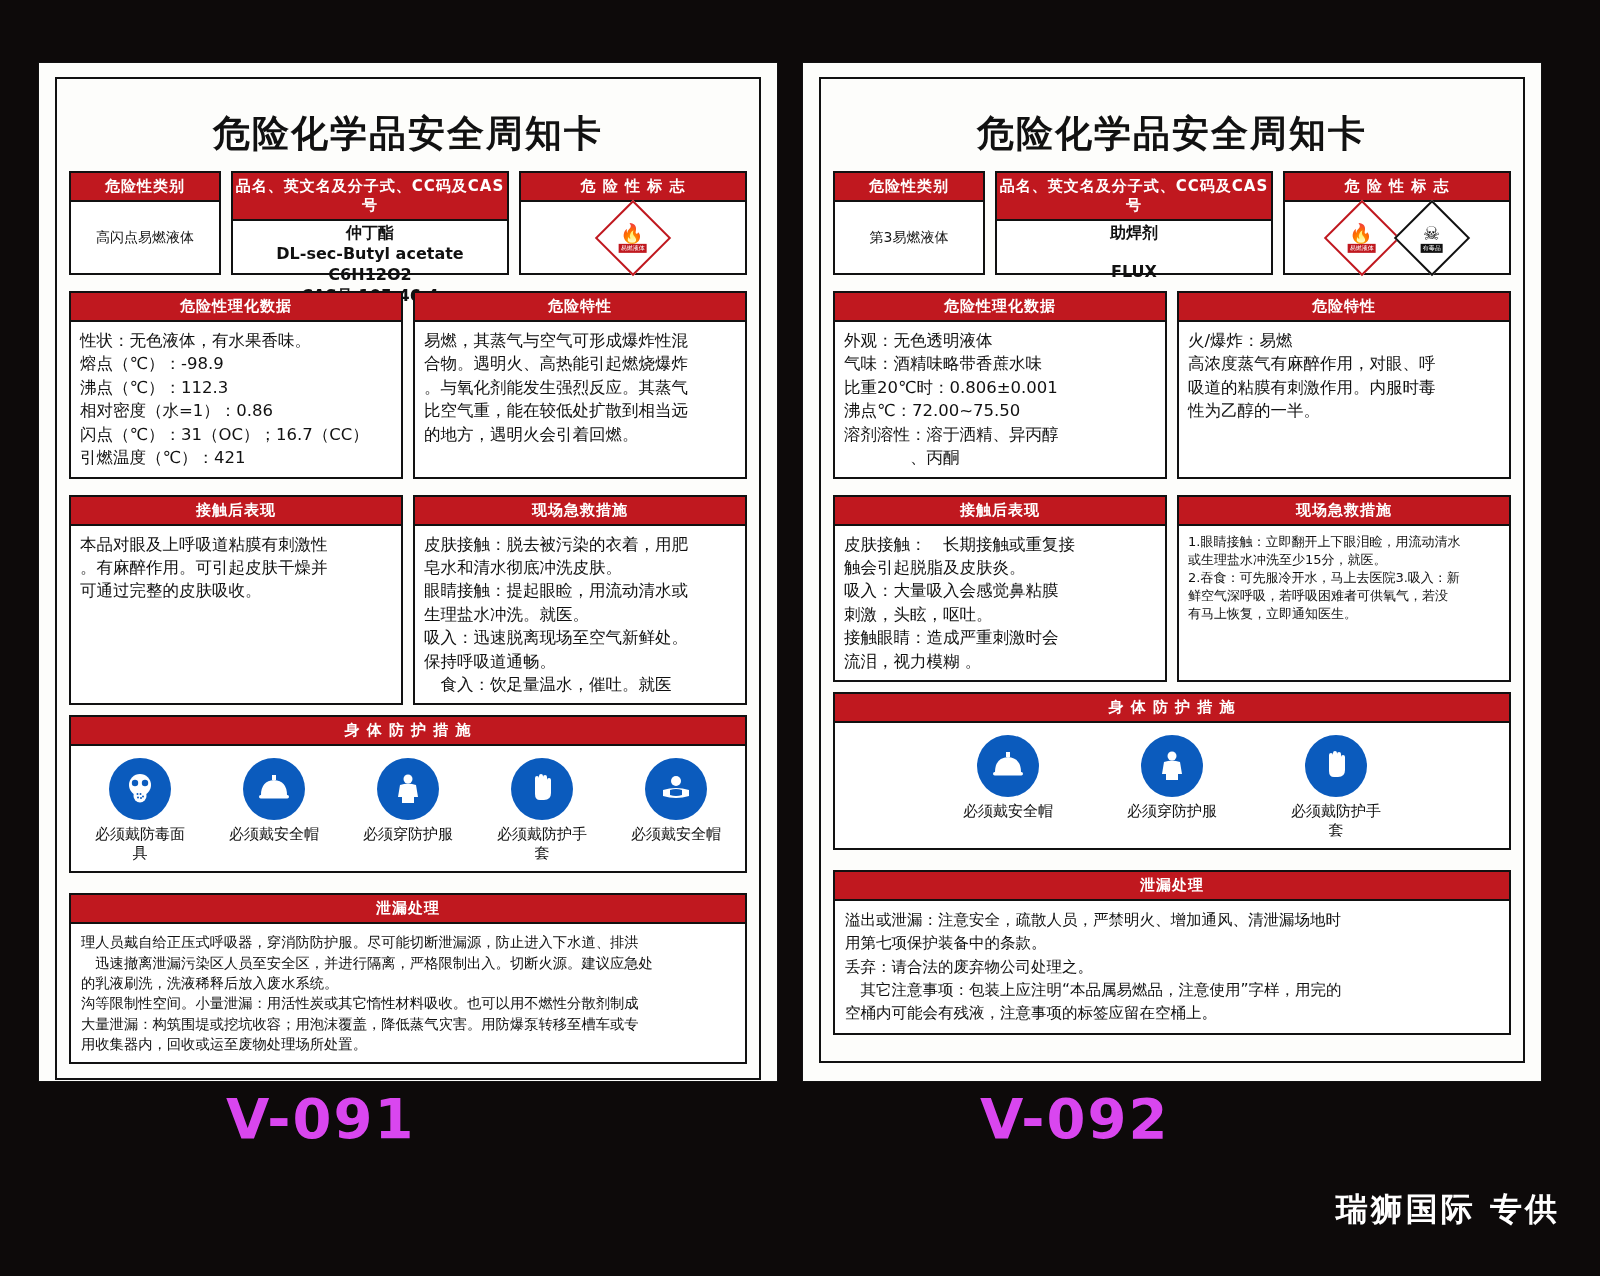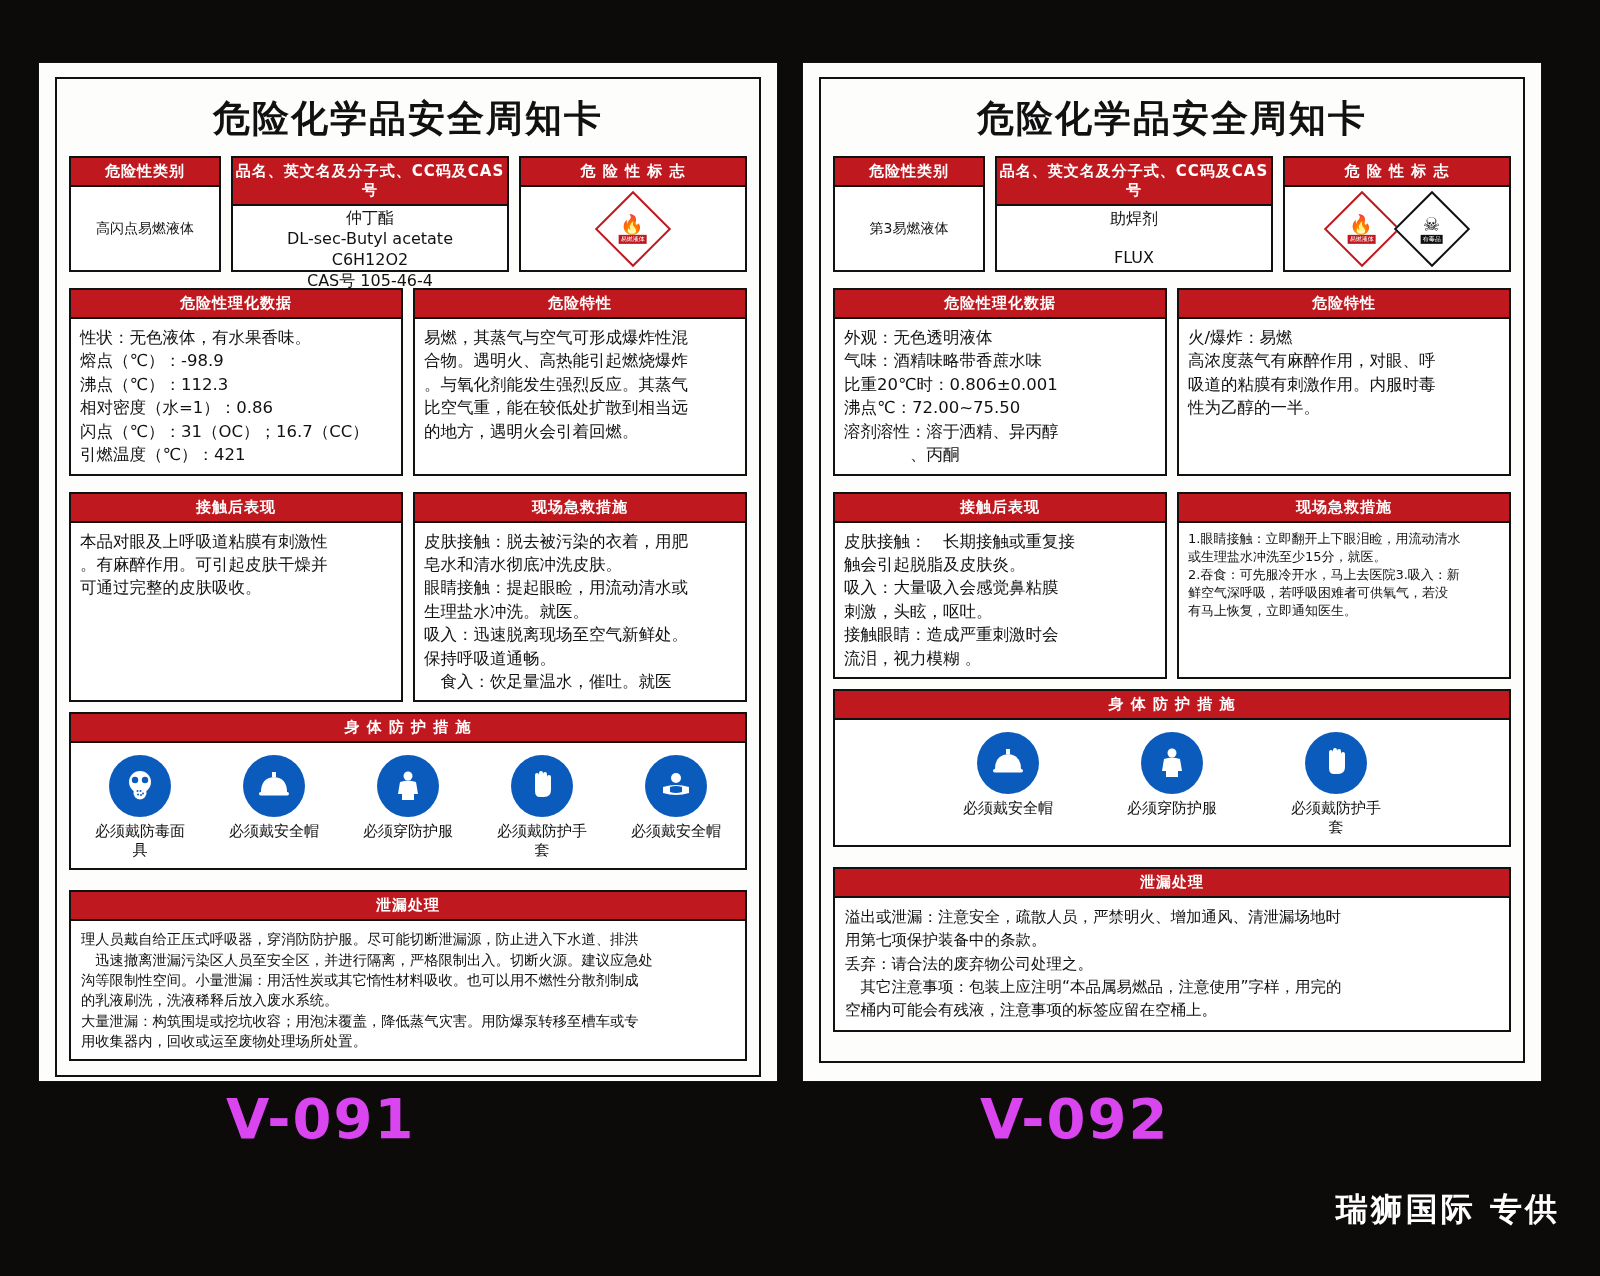--- a/index.html
+++ b/index.html
@@ -31,41 +31,41 @@
     padding:12px 12px 14px 12px;
     display:flex; flex-direction:column;
   }
 
   .title {
     text-align:center;
     font-weight:bold;
     font-size:37px;
     letter-spacing:2px;
     color:#111;
-    margin:3px 0 12px 0;
+    margin:18px 0 12px 0;
     font-family:"DejaVu Sans","Liberation Sans",sans-serif;
   }
   .box { border:2px solid #111; background:#fff; }
   .hdr {
     background:#c0181f;
     color:#fff;
     font-weight:bold;
     text-align:center;
     font-size:15px;
     letter-spacing:1px;
     padding:4px 2px;
     border-bottom:2px solid #111;
   }
 
   
-  .toprow { display:flex; gap:10px; height:116px; }
+  .toprow { display:flex; gap:10px; height:104px; }
   .cat { width:152px; display:flex; flex-direction:column; }
   .cat .body { flex:1; display:flex; align-items:center; justify-content:center; font-size:14px; color:#111; text-align:center; padding:2px;}
   .name { flex:1; display:flex; flex-direction:column; }
-  .name .body { flex:1; display:flex; flex-direction:column; align-items:center; justify-content:center; gap:1px; font-size:16px; color:#111; padding:2px 4px; line-height:1.25; }
+  .name .body { flex:1; display:flex; flex-direction:column; align-items:center; justify-content:center; gap:1px; font-size:16px; color:#111; padding:2px 4px; line-height:1.25;font-weight:bold; }
   .sign { width:228px; display:flex; flex-direction:column; }
   .sign .body { flex:1; display:flex; align-items:center; justify-content:center; gap:16px; }
 
   
   .diamond {
     width:54px; height:54px;
     transform:rotate(45deg);
     border:2px solid #c0181f;
     background:#fff;
     display:flex; align-items:center; justify-content:center;
@@ -260,22 +260,22 @@
           </div>
         </div>
 
         <div class="pad"></div>
 
         <div class="fullsec">
           <div class="hdr">泄漏处理</div>
           <div class="content tight">
             <div>理人员戴自给正压式呼吸器，穿消防防护服。尽可能切断泄漏源，防止进入下水道、排洪</div>
             <div>　迅速撤离泄漏污染区人员至安全区，并进行隔离，严格限制出入。切断火源。建议应急处</div>
+            <div>的乳液刷洗，洗液稀释后放入废水系统。</div>
             <div>沟等限制性空间。小量泄漏：用活性炭或其它惰性材料吸收。也可以用不燃性分散剂制成</div>
-            <div>的乳液刷洗，洗液稀释后放入废水系统。</div>
             <div>大量泄漏：构筑围堤或挖坑收容；用泡沫覆盖，降低蒸气灾害。用防爆泵转移至槽车或专</div>
             <div>用收集器内，回收或运至废物处理场所处置。</div>
           </div>
         </div>
 
       </div>
     </div>
   </div>
 
   <div class="card-wrap right">

